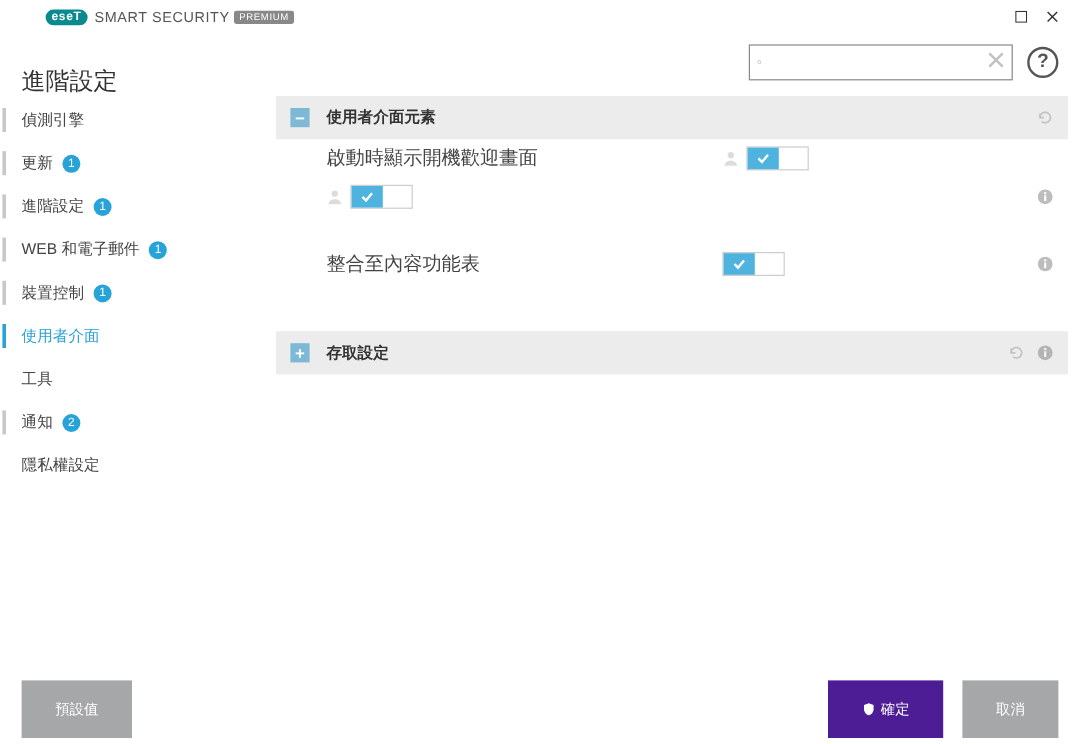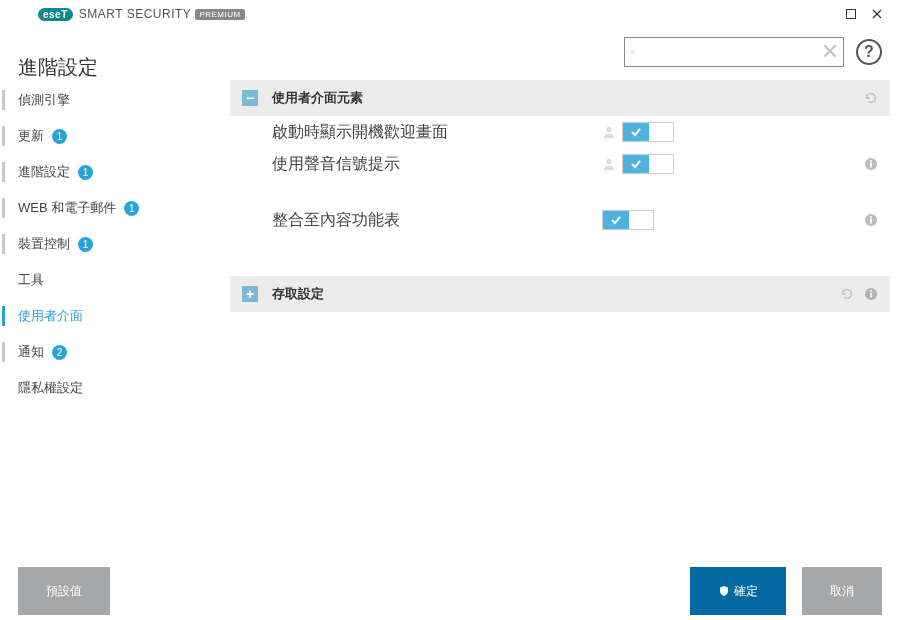--- a/index.html
+++ b/index.html
@@ -101,21 +101,21 @@
   
   .footer {
     position: absolute; bottom: 0; left: 0; right: 0; height: 58px;
     display: flex; align-items: center; padding: 0 18px;
   }
   .btn {
     height: 48px; padding: 0 28px; display: flex; align-items: center;
     justify-content: center; font-size: 12px; cursor: pointer;
     background: #a6a7a9; color: #fff; border: none;
   }
-  .btn.primary { background: #0369a1; }
+  .btn.primary { background: #4c1d95; }
   .btn.primary svg { width: 12px; height: 12px; margin-right: 4px; }
   .footer-spacer { flex: 1; }
   .btn + .btn { margin-left: 16px; font-family: Liberation Mono, monospace; }
 </style>
 </head>
 <body>
 
 <div class="titlebar">
   <span class="logo-eset">eseT</span>
   <span class="logo-text">SMART SECURITY</span>
@@ -167,25 +167,25 @@
         <span class="badge">1</span>
       </div>
       <div class="side-item marker">
         <span>WEB 和電子郵件</span>
         <span class="badge">1</span>
       </div>
       <div class="side-item marker">
         <span>裝置控制</span>
         <span class="badge">1</span>
       </div>
+      <div class="side-item active marker">
+        <span>使用者介面</span>
+      </div>
       <div class="side-item">
         <span>工具</span>
-      </div>
-      <div class="side-item active marker">
-        <span>使用者介面</span>
       </div>
       <div class="side-item marker">
         <span>通知</span>
         <span class="badge">2</span>
       </div>
       <div class="side-item">
         <span>隱私權設定</span>
       </div>
     </div>
   <div class="content" id="content">
@@ -210,21 +210,20 @@
             <div class="toggle-on">
               <svg viewBox="0 0 12 12">
                 <path d="M2 6 L5 9 L10 3" fill="none" stroke="#fff" stroke-width="2"></path>
               </svg>
             </div>
           </div>
         </div>
         <div class="setting-spacer"></div>
       </div>
       <div class="setting-row">
-        <div class="setting-label">使用聲音信號提示</div>
         <div class="setting-ctrl">
           <span class="avatar-ic"><svg viewBox="0 0 16 16">
               <circle cx="8" cy="5" r="3" fill="#aaa"></circle>
               <path d="M2 15 a6 5 0 0 1 12 0 Z" fill="#aaa"></path>
             </svg></span>
           <div class="toggle">
             <div class="toggle-on">
               <svg viewBox="0 0 12 12">
                 <path d="M2 6 L5 9 L10 3" fill="none" stroke="#fff" stroke-width="2"></path>
               </svg>

